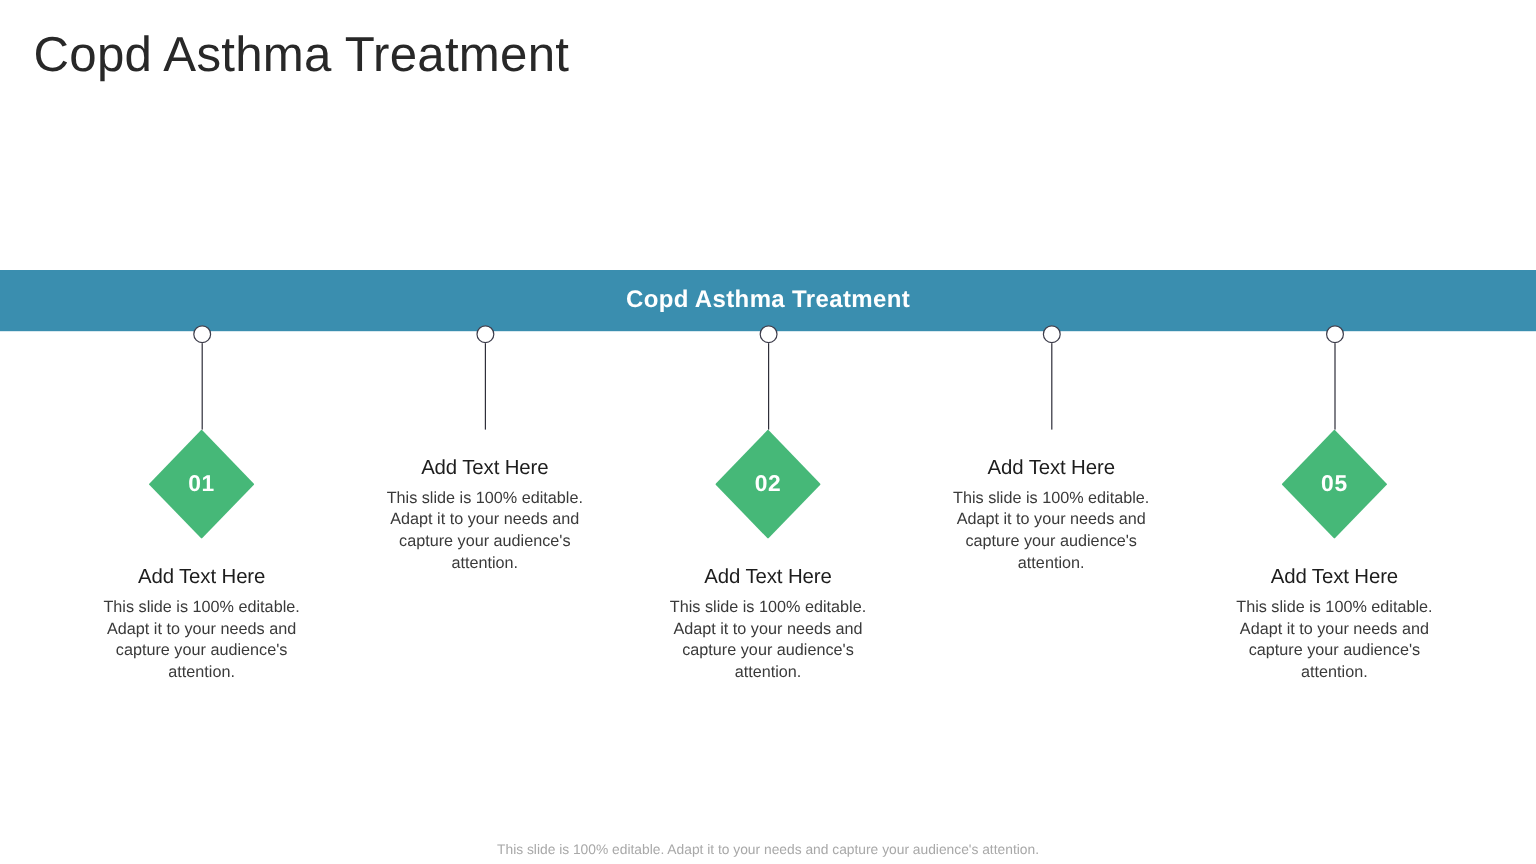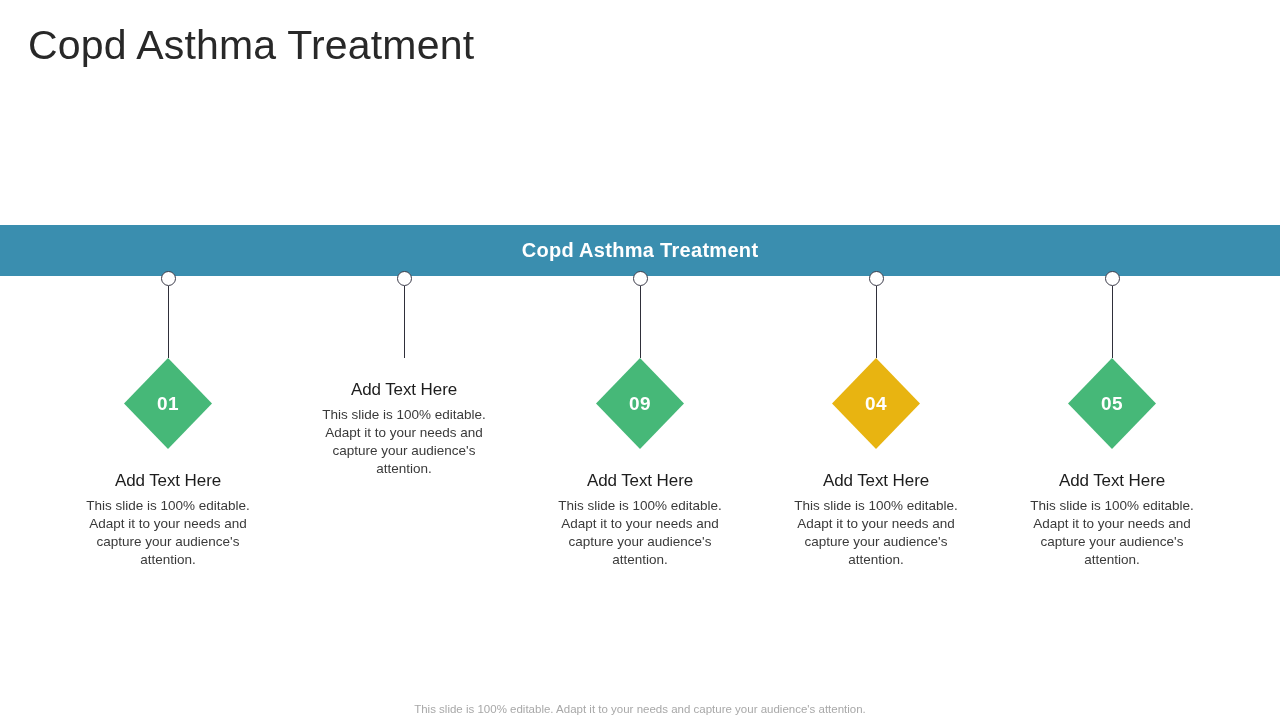--- a/index.html
+++ b/index.html
@@ -172,33 +172,29 @@
     <div class="connector" style="background: rgb(47, 47, 58);"></div>
     <div class="tl-heading">Add Text Here</div>
     <div class="tl-body" style="color: rgb(58, 58, 58);">This slide is 100% editable. Adapt it to your needs and capture your audience's attention.</div>
   </div>
 
   <div class="tl-item">
     <div class="node-circle"></div>
     <div class="connector" style="background: rgb(47, 47, 58);"></div>
     <div class="diamond-wrap">
       <div class="diamond-shape" style="background: rgb(70, 184, 120);"></div>
-      <span class="diamond-num">09</span>
+      <span class="diamond-num">02</span>
     </div>
     <div class="tl-heading">Add Text Here</div>
     <div class="tl-body" style="color: rgb(58, 58, 58);">This slide is 100% editable. Adapt it to your needs and capture your audience's attention.</div>
   </div>
 
   <div class="tl-item">
     <div class="node-circle"></div>
     <div class="connector" style="background: rgb(47, 47, 58);"></div>
-    <div class="diamond-wrap">
-      <div class="diamond-shape" style="background: rgb(232, 180, 17);"></div>
-      <span class="diamond-num">04</span>
-    </div>
     <div class="tl-heading">Add Text Here</div>
     <div class="tl-body" style="color: rgb(58, 58, 58);">This slide is 100% editable. Adapt it to your needs and capture your audience's attention.</div>
   </div>
 
   <div class="tl-item">
     <div class="node-circle"></div>
     <div class="connector" style="background: rgb(47, 47, 58);"></div>
     <div class="diamond-wrap">
       <div class="diamond-shape" style="background: rgb(70, 184, 120);"></div>
       <span class="diamond-num">05</span>

